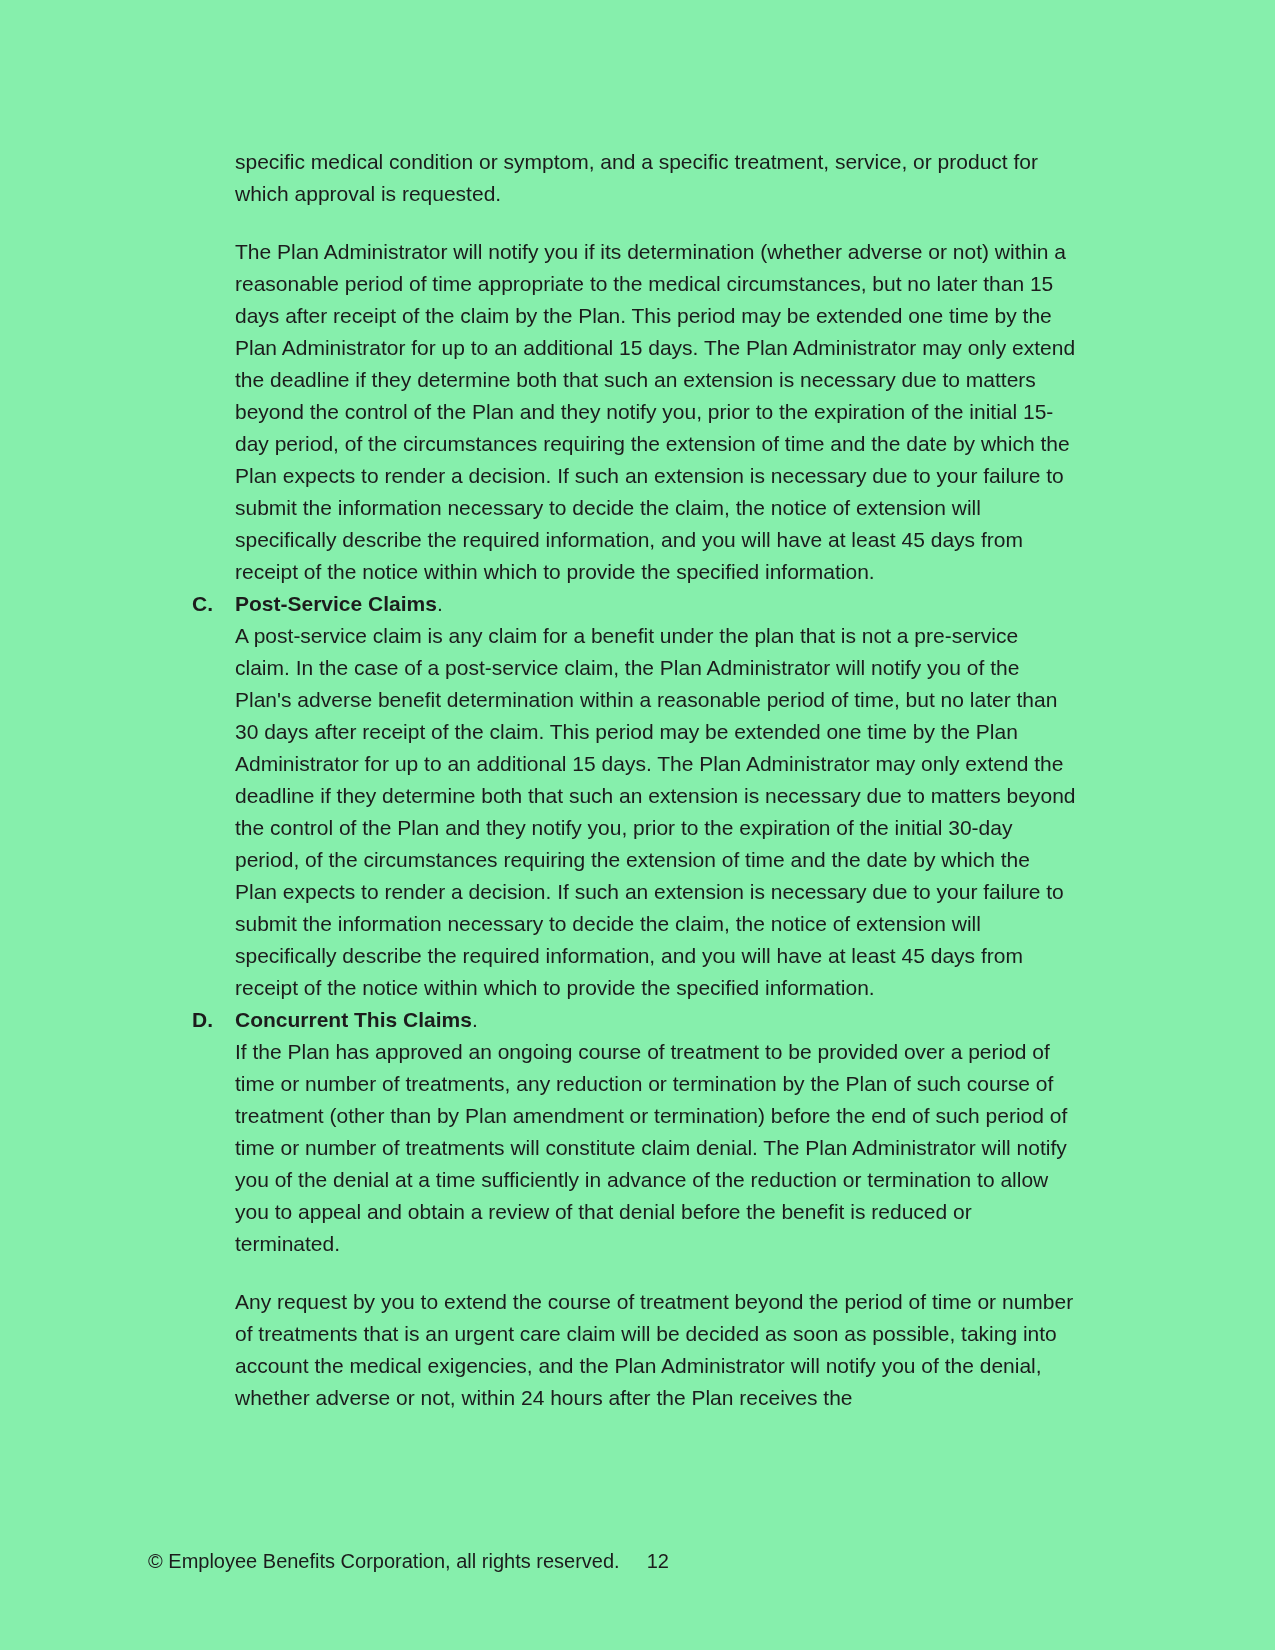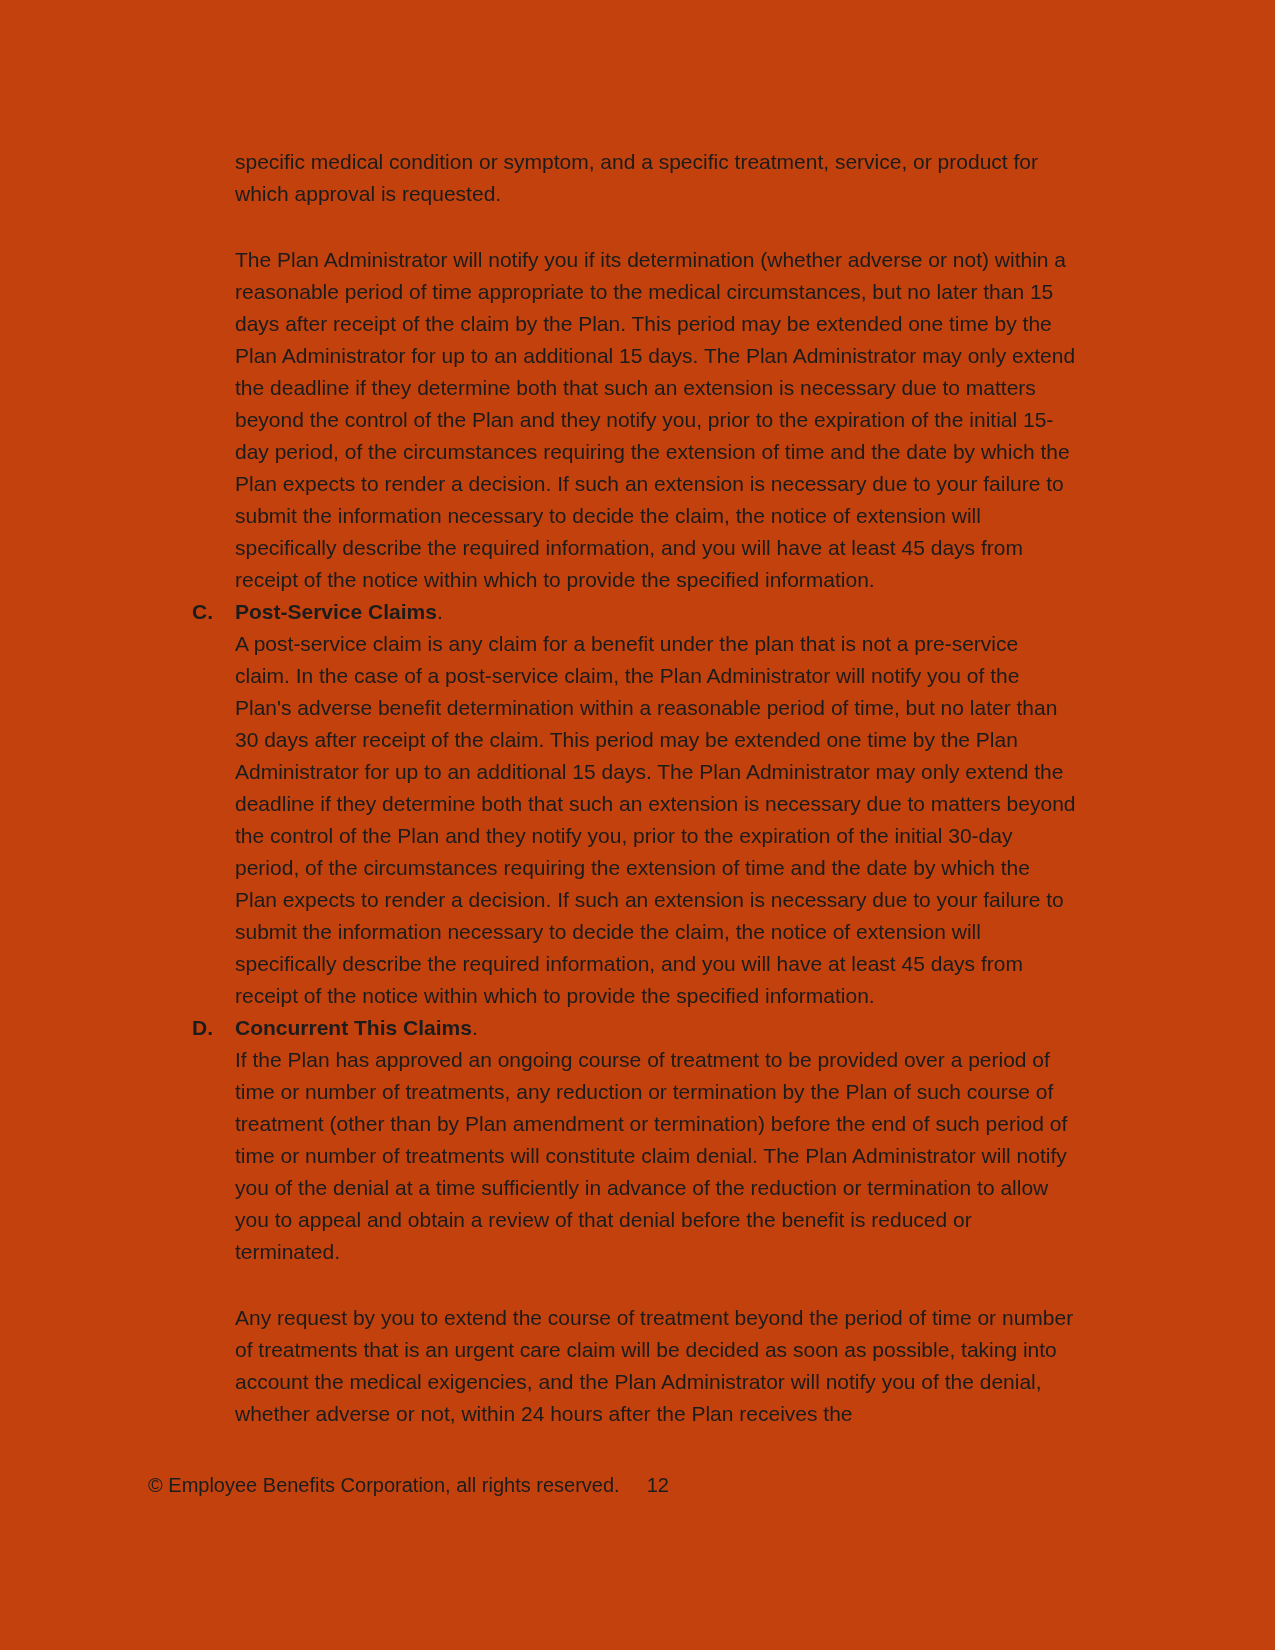--- a/index.html
+++ b/index.html
@@ -8,53 +8,53 @@
     height: 1650px;
     background: #ffffff;
     position: relative;
     font-family: "Liberation Sans", sans-serif;
     color: #1c1c1c;
     -webkit-font-smoothing: antialiased;
   }
   .page {
     position: absolute;
     inset: 0;
-    background: #c2410c;
+    background: #86efac;
     overflow: hidden;
     text-decoration: underline;
   }
   .content {
     position: absolute;
     left: 192px;
     top: 146px;
     width: 884px;
     font-size: 21px;
     line-height: 32px;
   }
   .para {
     margin: 0 0 0 43px;
     text-align: left;
   }
-  .para.gap-above { margin-top: 34px; }
+  .para.gap-above { margin-top: 26px; }
   .section { margin: 0; }
   .section-heading {
     display: flex;
     align-items: baseline;
     font-weight: bold;
   }
   .section-letter {
     flex: 0 0 43px;
     width: 43px;
   }
   .section-title-wrap { flex: 1 1 auto; }
   .title-suffix { font-weight: normal; }
   .footer {
     position: absolute;
     left: 148px;
-    top: 1472px;
+    top: 1548px;
     font-size: 20px;
     line-height: 26px;
     white-space: nowrap;
   }
   .page-number {
     display: inline-block;
     margin-left: 27px;
   }
 </style>
 </head>

